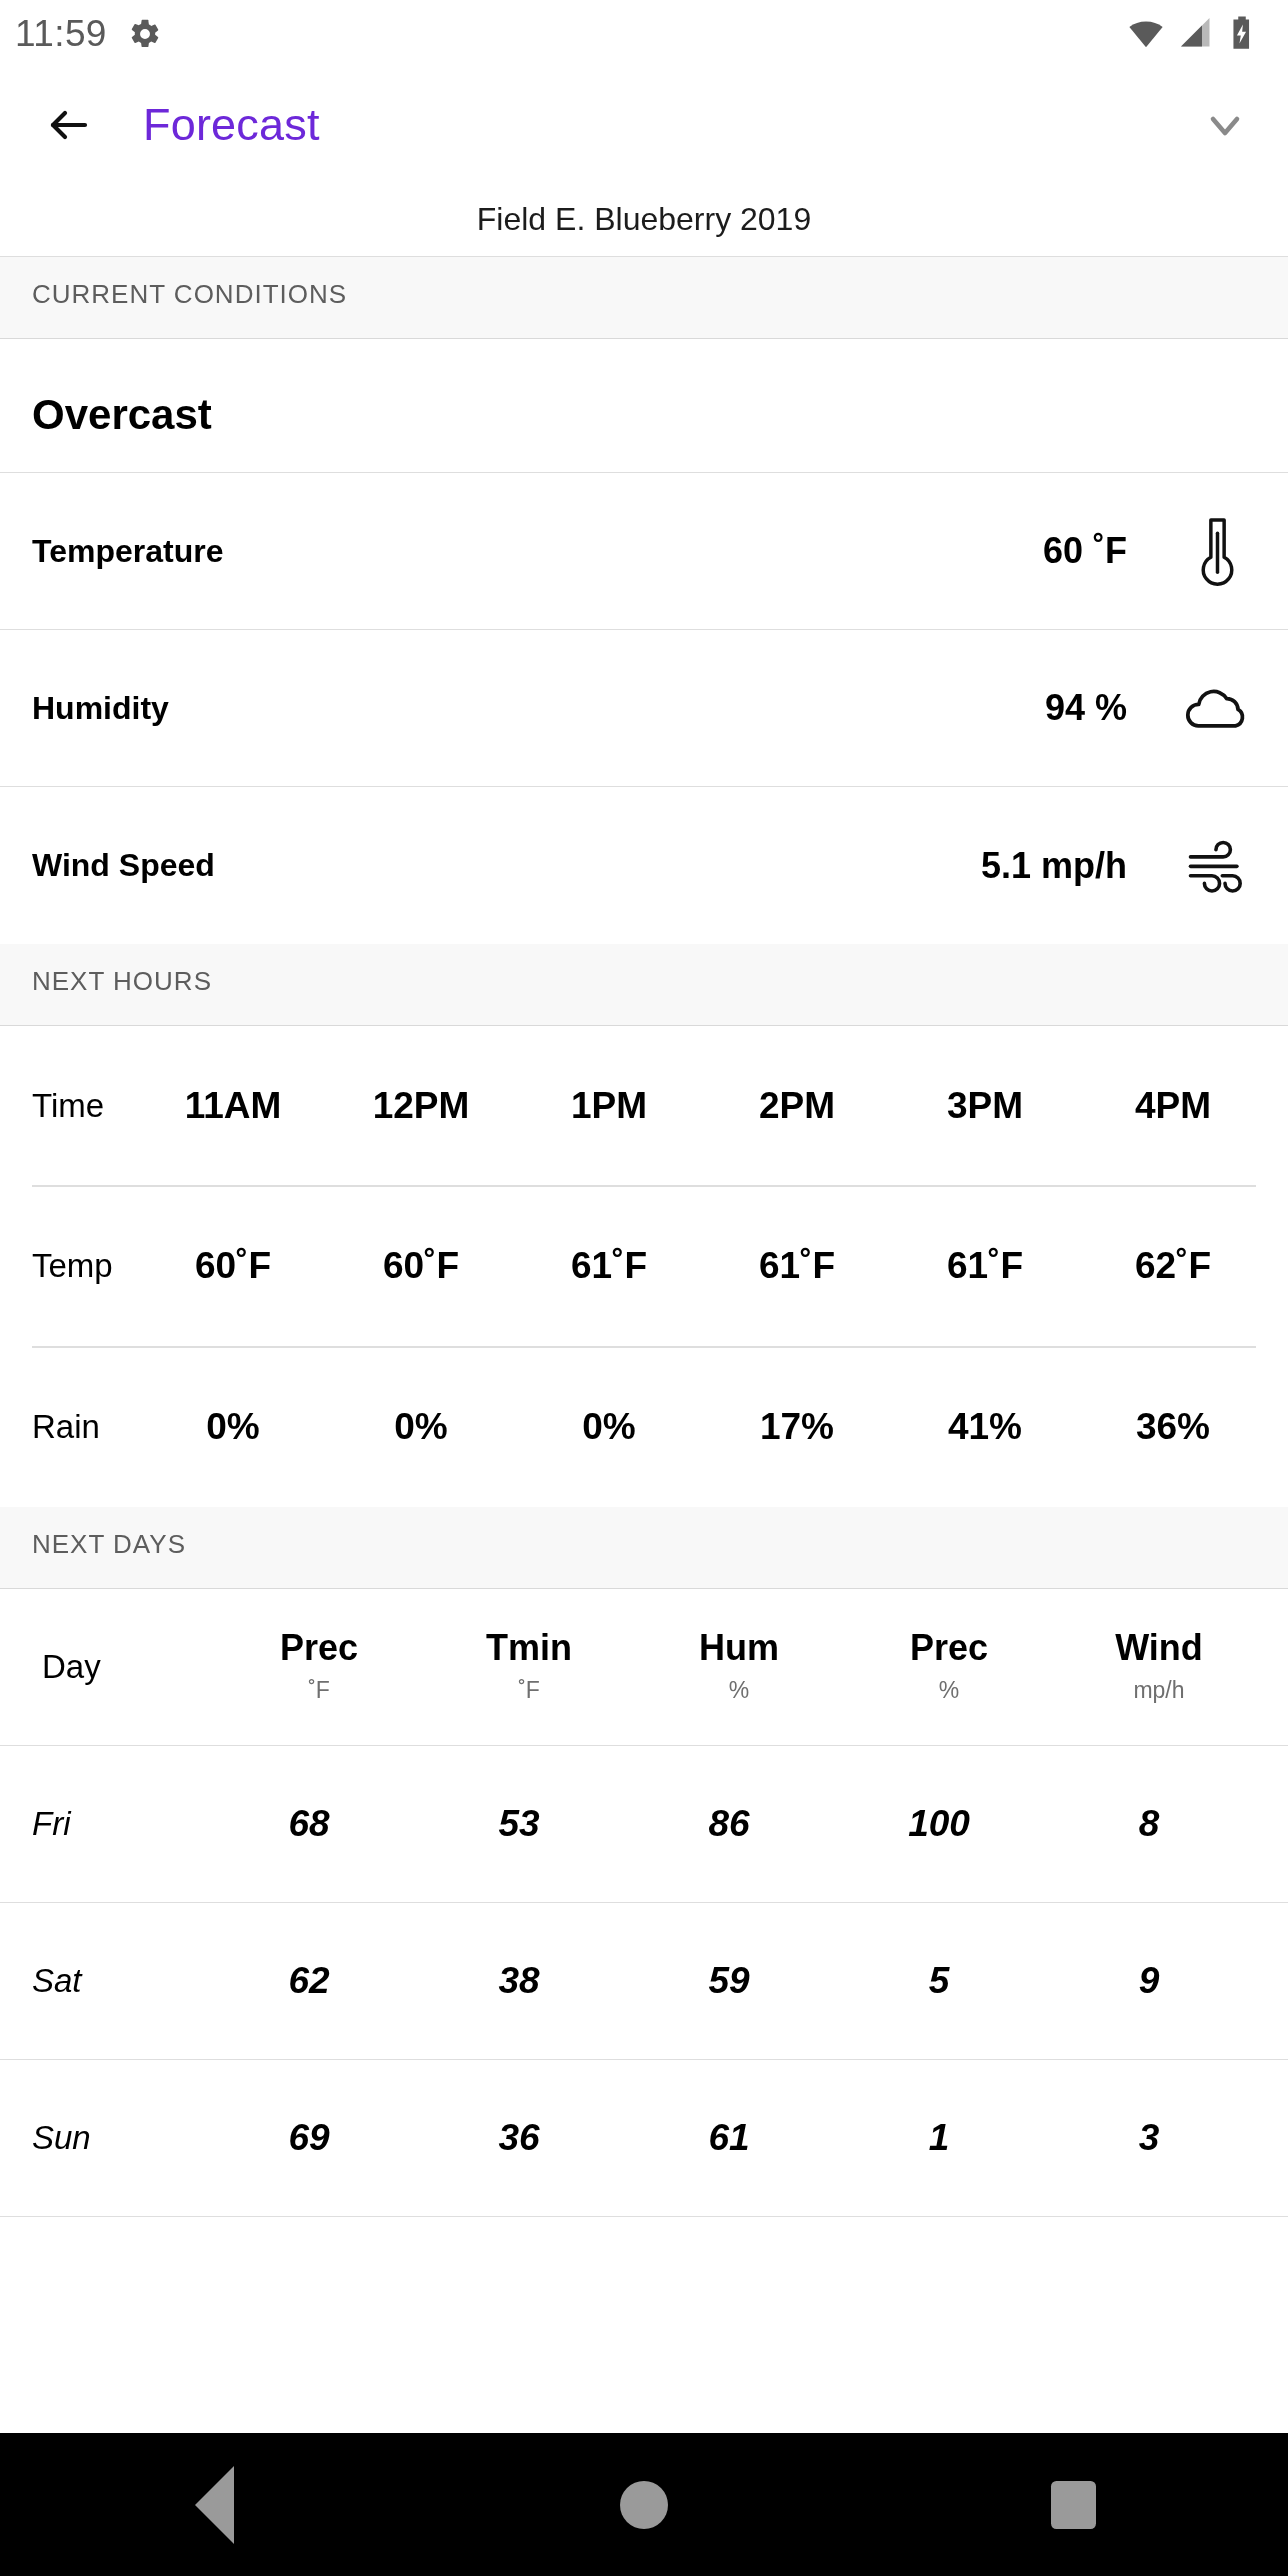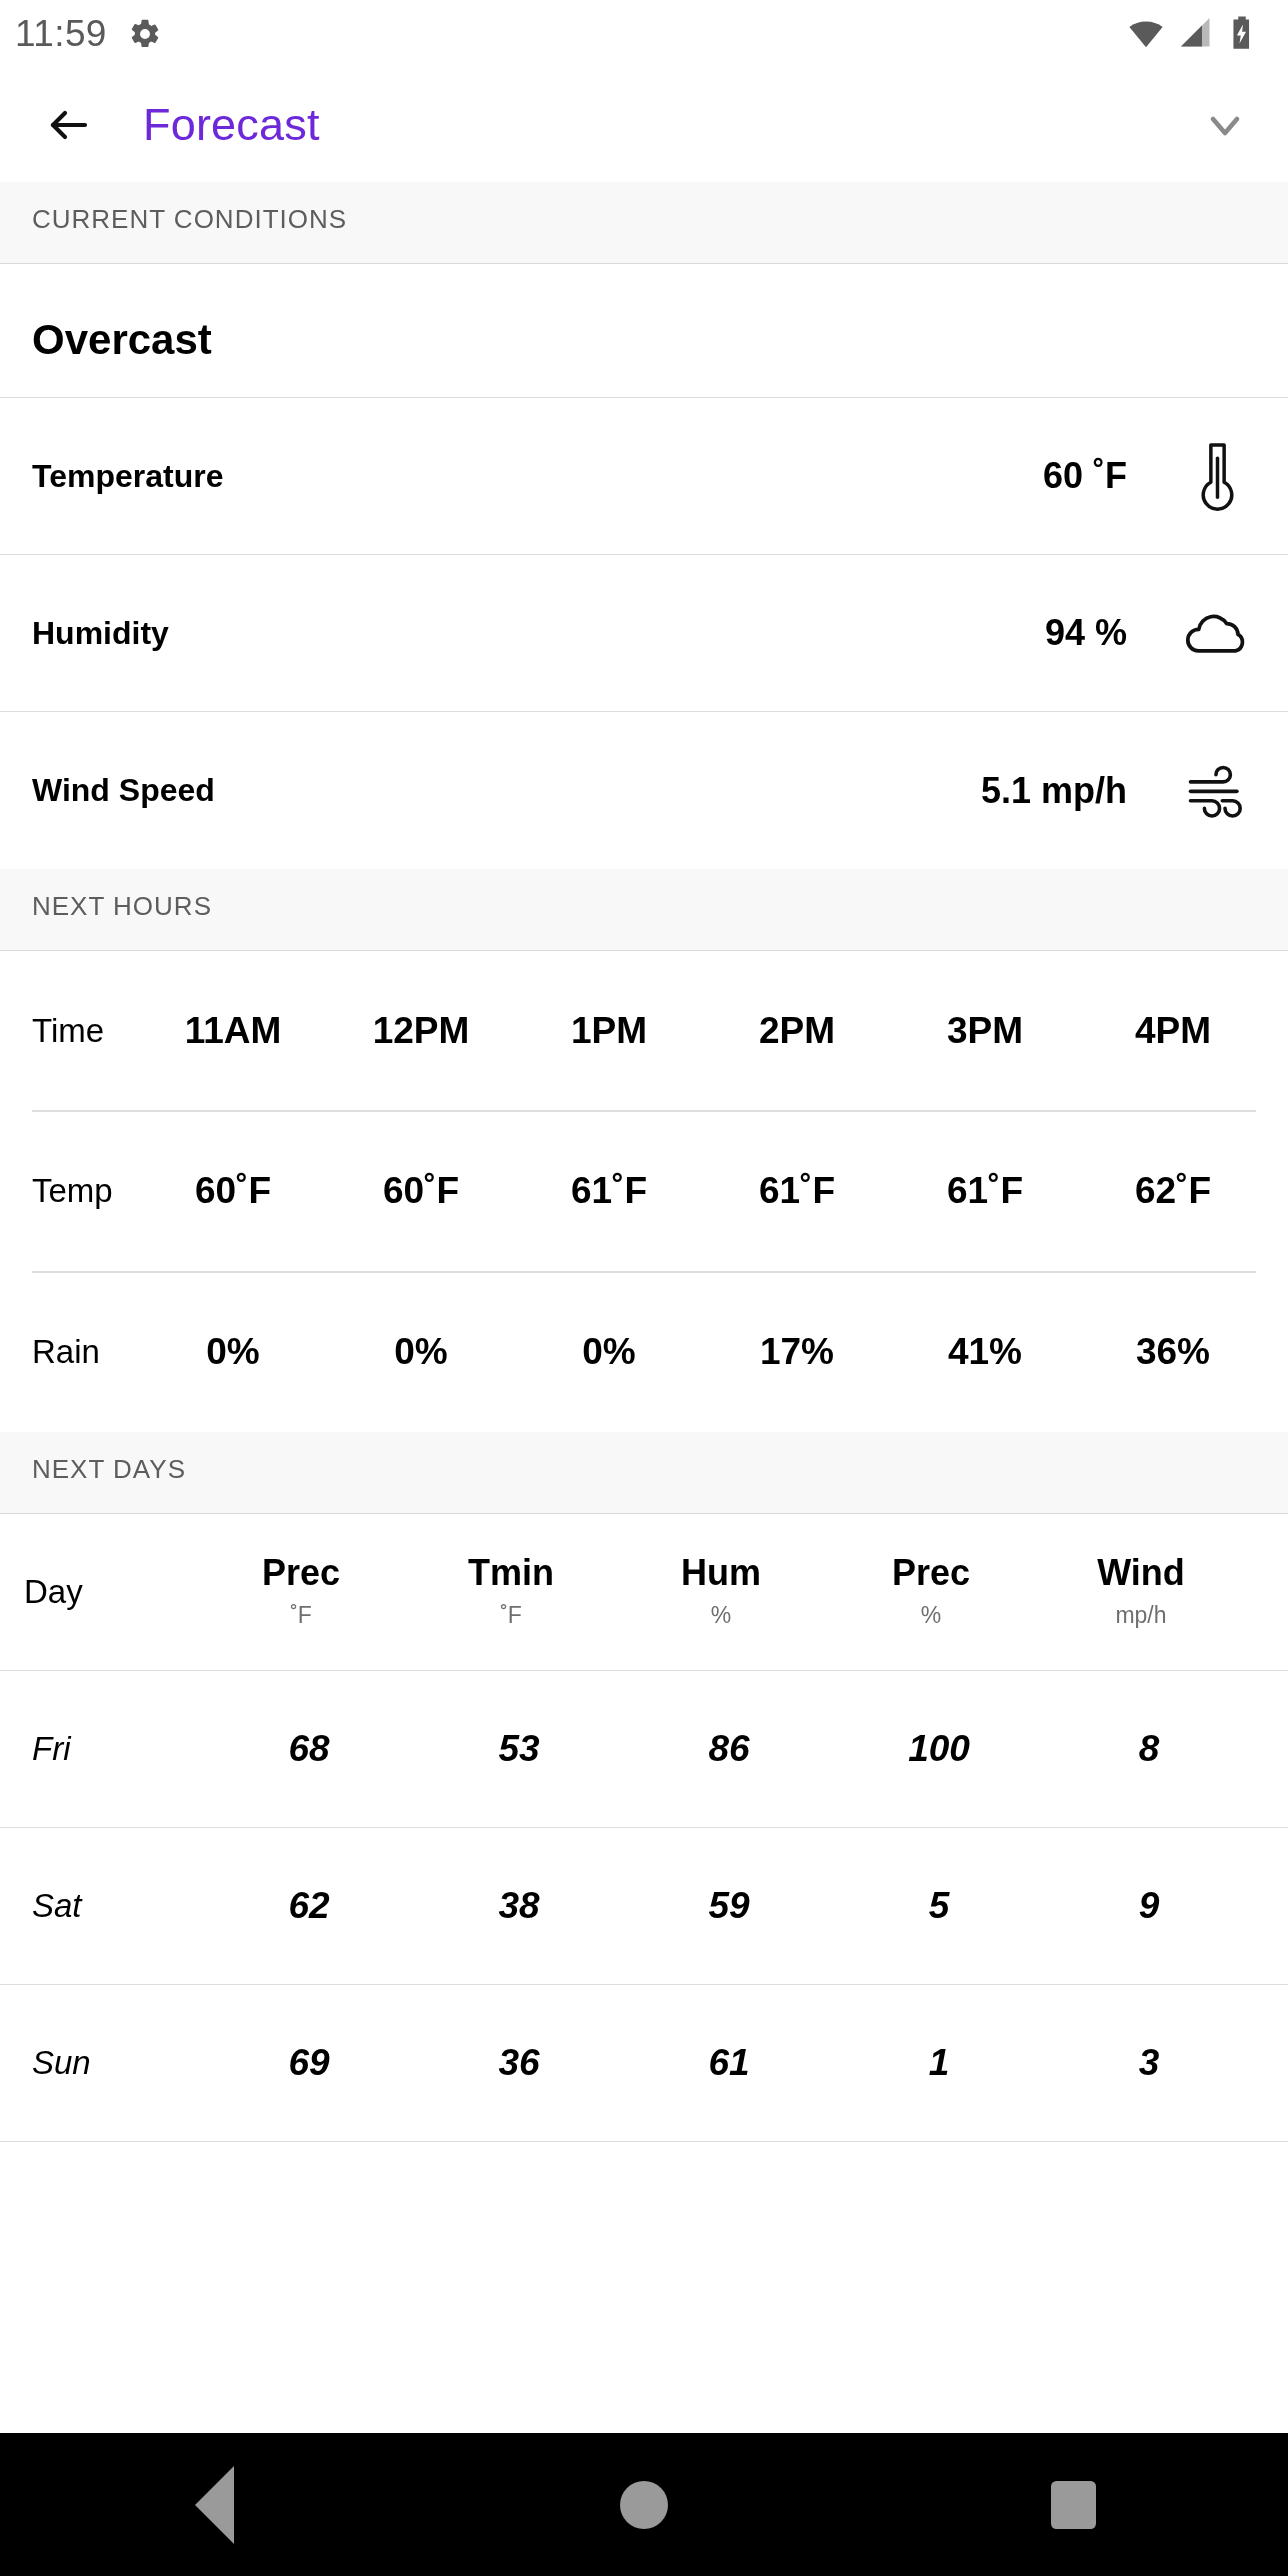--- a/index.html
+++ b/index.html
@@ -108,21 +108,21 @@
     text-align: center;
     font-size: 37px; font-weight: bold; color: #000;
   }
   .hours-divider { height: 1.8px; background: #dedede; margin: 0 32px; }
 
   
   .days-table { background: #fff; flex: 0 0 auto; }
   .days-head {
     height: 157px;
     display: flex; align-items: center;
-    padding-left: 24px;
+    padding-left: 42px;
     border-bottom: 1.8px solid #dedede;
   }
   .days-head .dh-day {
     width: 172px; flex: 0 0 172px;
     font-size: 33px; color: #000; font-weight: 400;
   }
   .days-head .dh-col {
     width: 210px; flex: 0 0 210px;
     display: flex; flex-direction: column; align-items: center;
   }
@@ -208,20 +208,23 @@
     </div>
     <div class="appbar-title">Forecast</div>
     <div class="appbar-spacer"></div>
     <div class="appbar-action">
       <svg width="48" height="48" viewBox="0 0 24 24" fill="none" stroke="#8a8a8a" stroke-width="2.3" stroke-linecap="round" stroke-linejoin="round">
         <polyline points="6,9 12,16 18,9"></polyline>
       </svg>
     </div>
   </div>
 
+  <div class="subtitle-bar">
+    <div class="subtitle-text">Field E. Blueberry 2019</div>
+  </div>
 
   <div class="content-clip">
 
     <div class="section-header sh-current">
       <span class="section-label">CURRENT CONDITIONS</span>
     </div>
 
     <div class="cond-title-row">
       <span class="cond-title">Overcast</span>
     </div>

